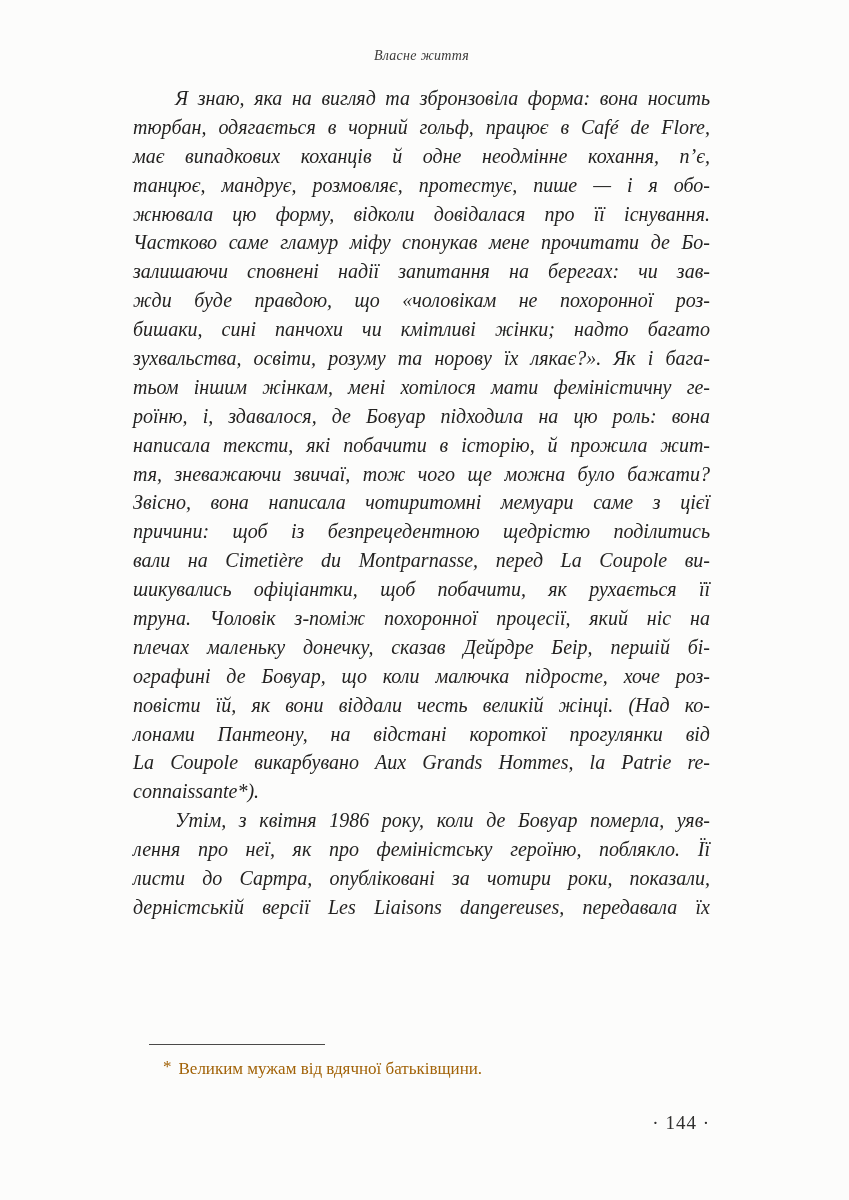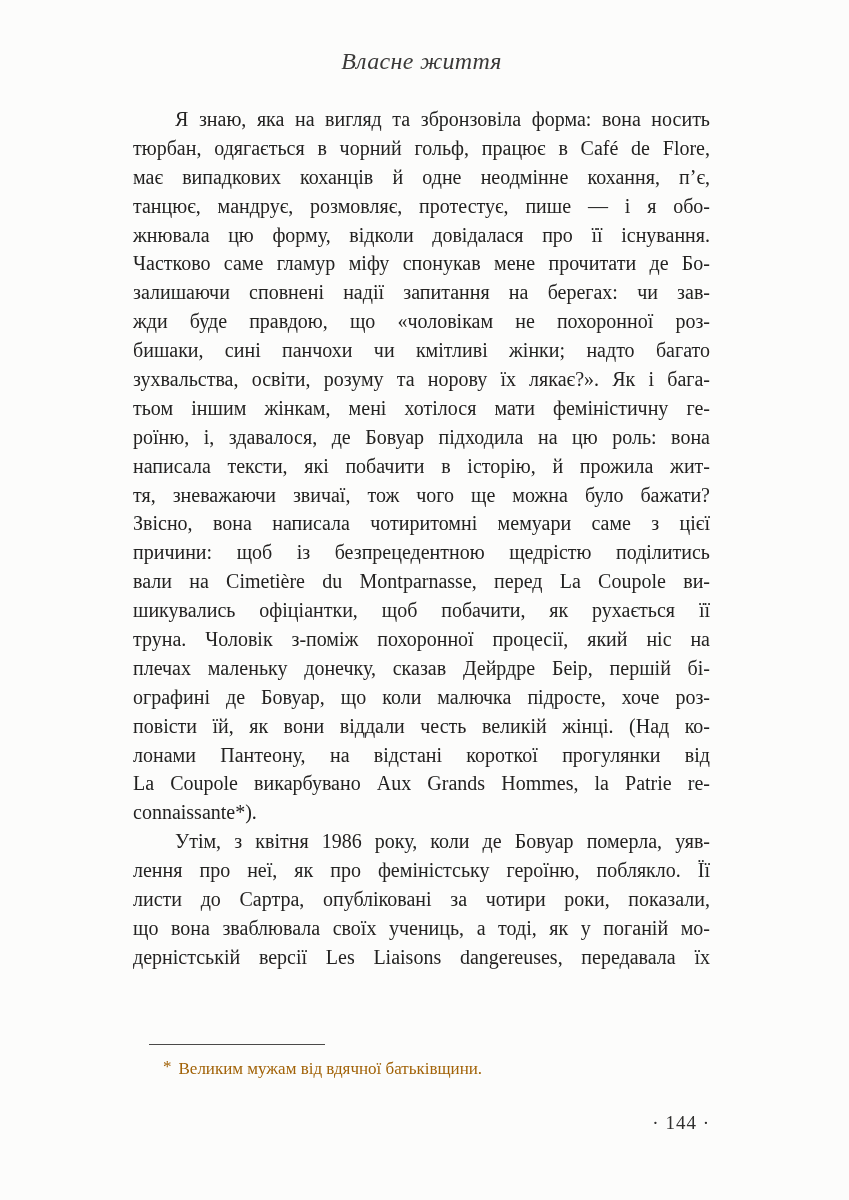--- a/index.html
+++ b/index.html
@@ -16,31 +16,32 @@
     color: #232221;
     overflow: hidden;
   }
   .running-head {
     position: absolute;
     top: 48px;
     left: 133px;
     width: 577px;
     text-align: center;
     font-style: italic;
-    font-size: 24px;
+    font-size: 14px;
     letter-spacing: 0.3px;
     color: #3b3a39;
   }
   .body-text {
     position: absolute;
-    top: 105px;
+    top: 84px;
     left: 133px;
     width: 577px;
     font-size: 20px;
     line-height: 28.9px;
+    font-style: italic;
   }
   .paragraph { margin: 0; }
   .line {
     text-align: justify;
     text-align-last: justify;
     white-space: normal;
     height: 28.9px;
     overflow: visible;
   }
   .line.indent { text-indent: 42px; }
@@ -114,21 +115,20 @@
         <div class="line">ографині де Бовуар, що коли малючка підросте, хоче роз-</div>
         <div class="line">повісти їй, як вони віддали честь великій жінці. (Над ко-</div>
         <div class="line">лонами Пантеону, на відстані короткої прогулянки від</div>
         <div class="line">La Coupole викарбувано Aux Grands Hommes, la Patrie re-</div>
         <div class="line last">connaissante*).</div>
       </div>
       <div class="paragraph">
         <div class="line indent">Утім, з квітня 1986 року, коли де Бовуар померла, уяв-</div>
         <div class="line">лення про неї, як про феміністську героїню, поблякло. Її</div>
         <div class="line">листи до Сартра, опубліковані за чотири роки, показали,</div>
-        <div class="line">що вона зваблювала своїх учениць, а тоді, як у поганій мо-</div>
         <div class="line">дерністській версії Les Liaisons dangereuses, передавала їх</div>
       </div>
     </div>
 
   <div class="footnote-rule"></div>
 
   <div class="footnote">
     <span class="marker">*</span><span>Великим мужам від вдячної батьківщини.</span>
   </div>
 

